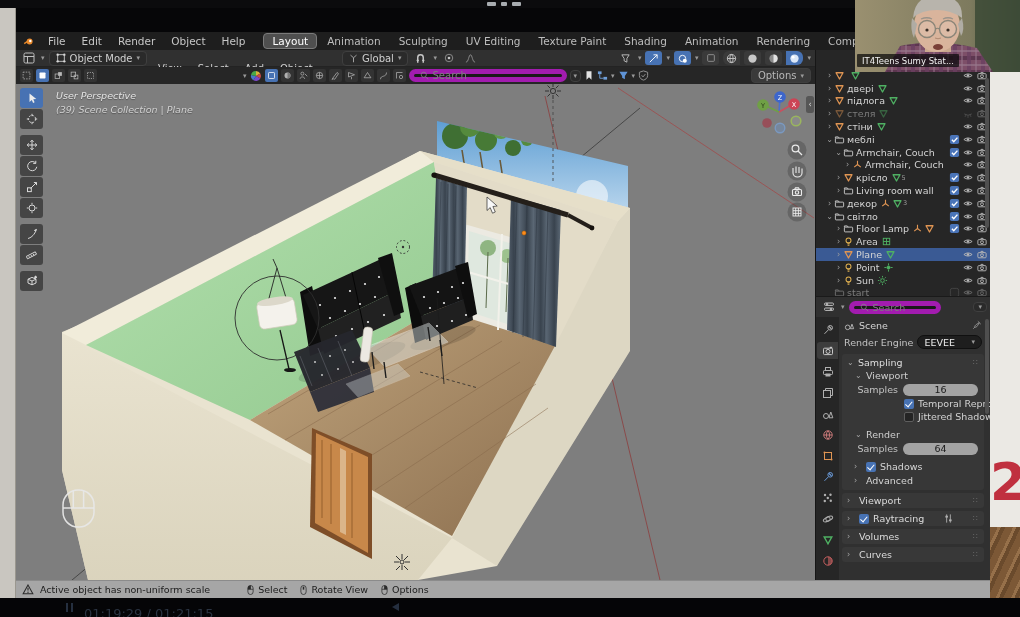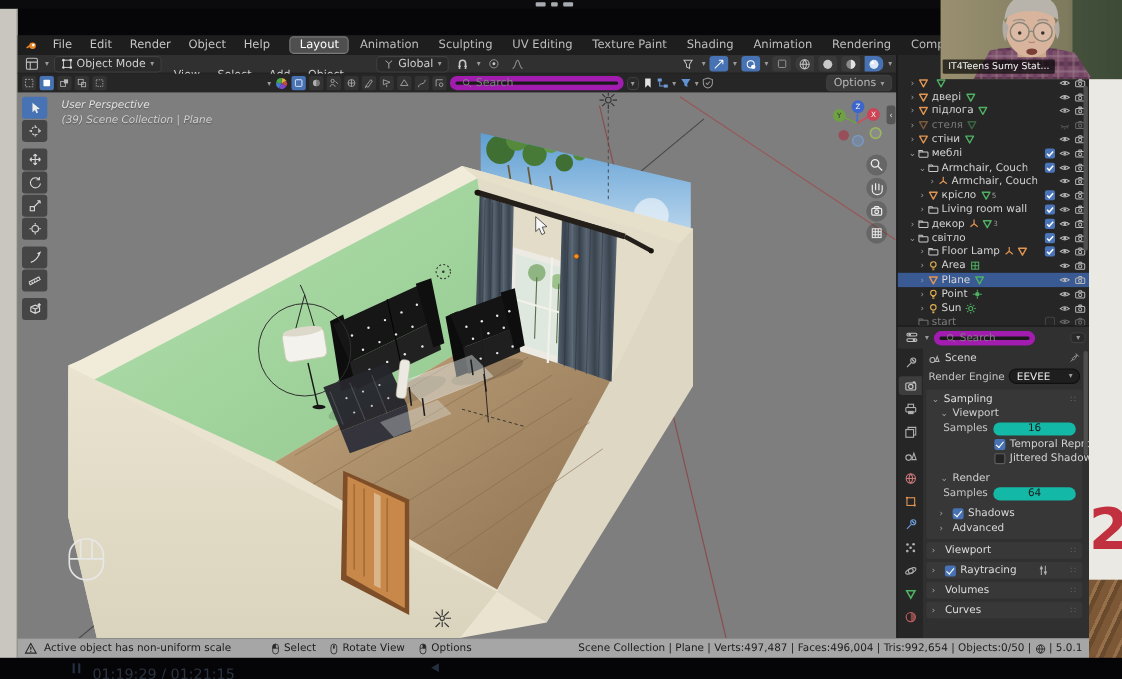--- a/index.html
+++ b/index.html
@@ -91,21 +91,21 @@
   .engine-row .lab{color:#c2c2c2;}
   .dd{background:#1e1e1e;border:1px solid #101010;border-radius:8px;height:14px;flex:1;display:flex;
     align-items:center;justify-content:space-between;padding:0 6px;color:#ececec;}
   .panel{background:#373737;border-radius:3px;margin:3px 3px 0 3px;padding:1px 0 3px 0;}
   .panel-hd{display:flex;align-items:center;height:14px;padding:0 5px;color:#dedede;gap:3px;}
   .panel-hd .dots{margin-left:auto;color:#6e6e6e;letter-spacing:1px;font-size:8px;}
   .arr{color:#a5a5a5;font-size:8px;width:8px;display:inline-block;flex:none;}
   .sub-hd{display:flex;align-items:center;height:13px;padding-left:13px;color:#cfcfcf;gap:3px;}
   .fieldrow{display:flex;align-items:center;height:15px;padding:0 6px 0 0;}
   .fieldrow .flab{width:56px;text-align:right;color:#c2c2c2;flex:none;margin-right:5px;}
-  .vfield{flex:1;background:#14b8a6;border-radius:7px;height:12px;color:#1b1b1b;text-align:center;
+  .vfield{flex:1;background:#a3a3a3;border-radius:7px;height:12px;color:#1b1b1b;text-align:center;
     font-size:9.5px;line-height:12px;}
   .cbrow{display:flex;align-items:center;height:13px;padding-left:62px;gap:4px;color:#d2d2d2;white-space:nowrap;}
   .cb{width:10px;height:10px;border-radius:2px;flex:none;}
   .cb.on{background:#4772b3;position:relative;}
   .cb.on::after{content:"";position:absolute;left:2.5px;top:1px;width:3px;height:5.5px;
     border-right:1.5px solid #fff;border-bottom:1.5px solid #fff;transform:rotate(40deg);}
   .cb.off{background:#242424;border:1px solid #5e5e5e;}
   .closedrow{display:flex;align-items:center;height:13.5px;padding-left:12px;gap:4px;color:#d6d6d6;}
   .cpanel{background:#383838;border-radius:3px;margin:3px 3px 0 3px;height:15px;display:flex;
     align-items:center;padding:0 5px;gap:4px;color:#dcdcdc;}
@@ -1550,30 +1550,20 @@
           <span style="display:flex">
             <svg width="9" height="12" viewBox="0 0 12 14" stroke="#2a2a2a" fill="none">
               <rect x="2.5" y="1" width="7" height="12" rx="3.5"></rect>
               <path d="M6 1 V6 M2.5 6 h7"></path>
               <path d="M9.5 4 a3.5 3 0 0 0-3.5-3 V6 h3.5 Z" fill="#2a2a2a" stroke="none"></path>
             </svg>
           </span>
           <span>Options</span>
         </span>
       </span>
-    <span class="right">
-      <span>Scene Collection | Plane | Verts:497,487 | Faces:496,004 | Tris:992,654 | Objects:0/50 |</span>
-      <span>
-        <svg width="10" height="10" viewBox="0 0 12 12" stroke="#2a2a2a" fill="none">
-            <circle cx="6" cy="6" r="4.5"></circle>
-            <path d="M1.5 6 h9 M6 1.5 a7 7 0 0 1 0 9 M6 1.5 a7 7 0 0 0 0 9"></path>
-          </svg>
-      </span>
-      <span>| 5.0.1</span>
-    </span>
   </div>
 
   <div class="abs" id="webcam">
     <svg width="165" height="72" viewBox="0 0 165 72">
       <defs>
         <linearGradient id="wbg" x1="0" y1="0" x2="1" y2="0">
           <stop offset="0" stop-color="#9a9070"></stop>
             <stop offset="0.7" stop-color="#7d7a5e"></stop>
             <stop offset="1" stop-color="#44503c"></stop>
         </linearGradient>

